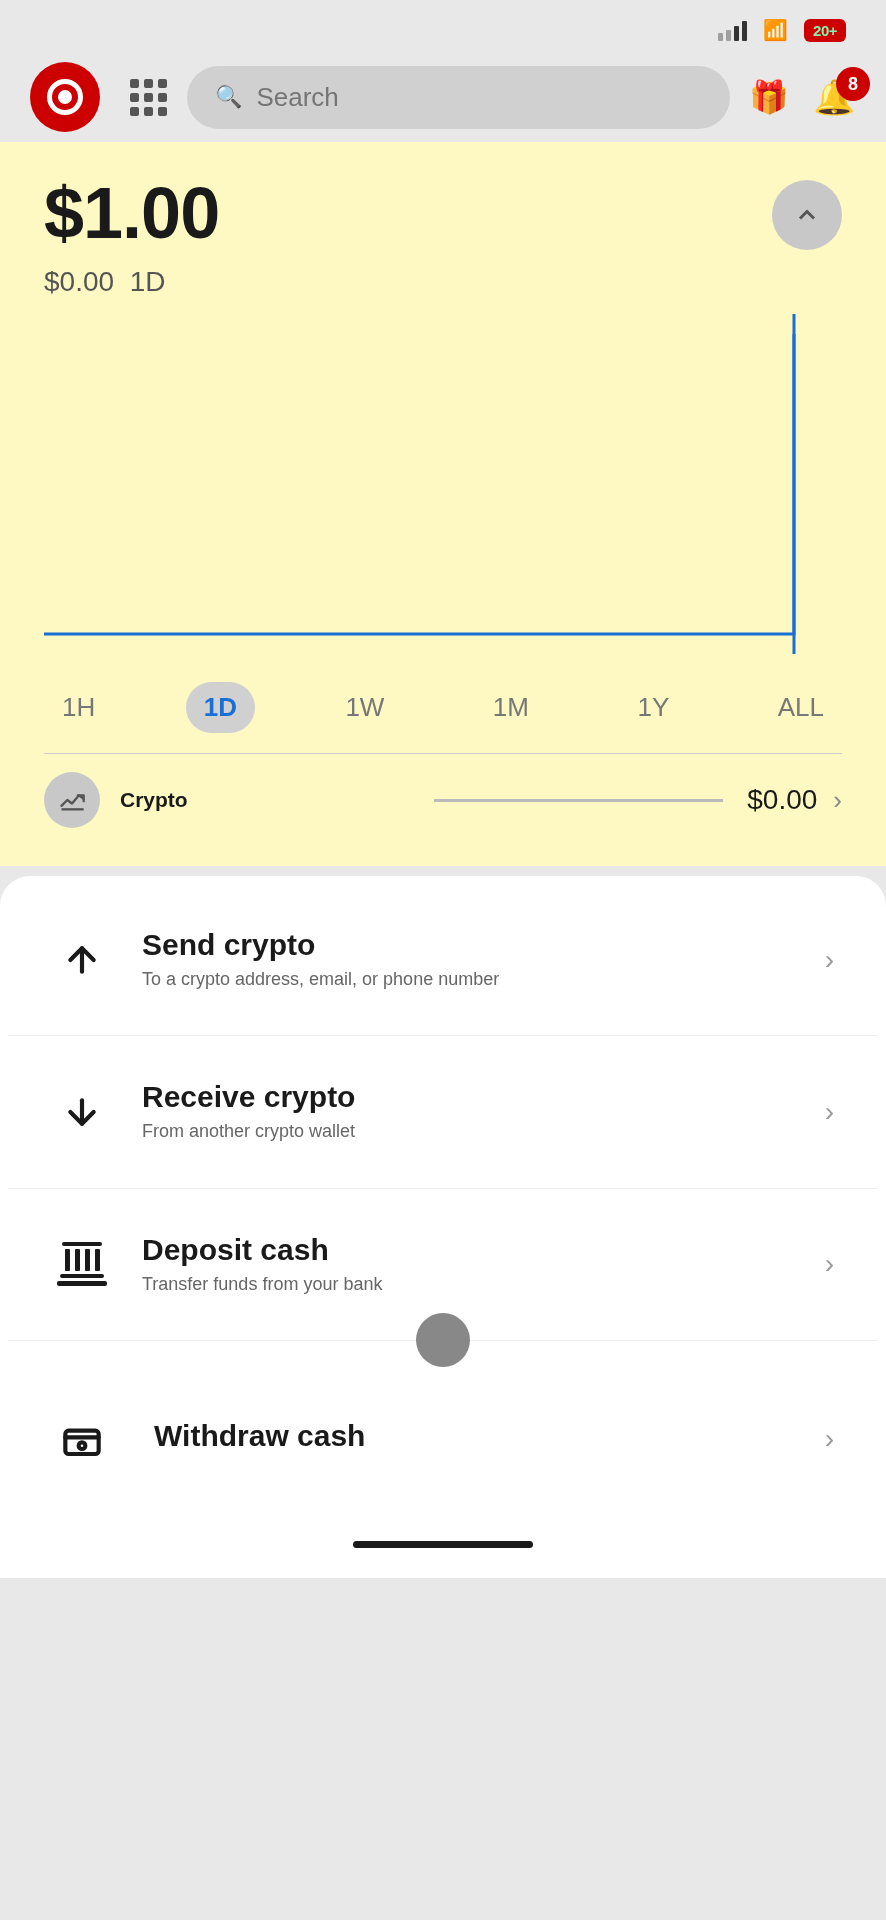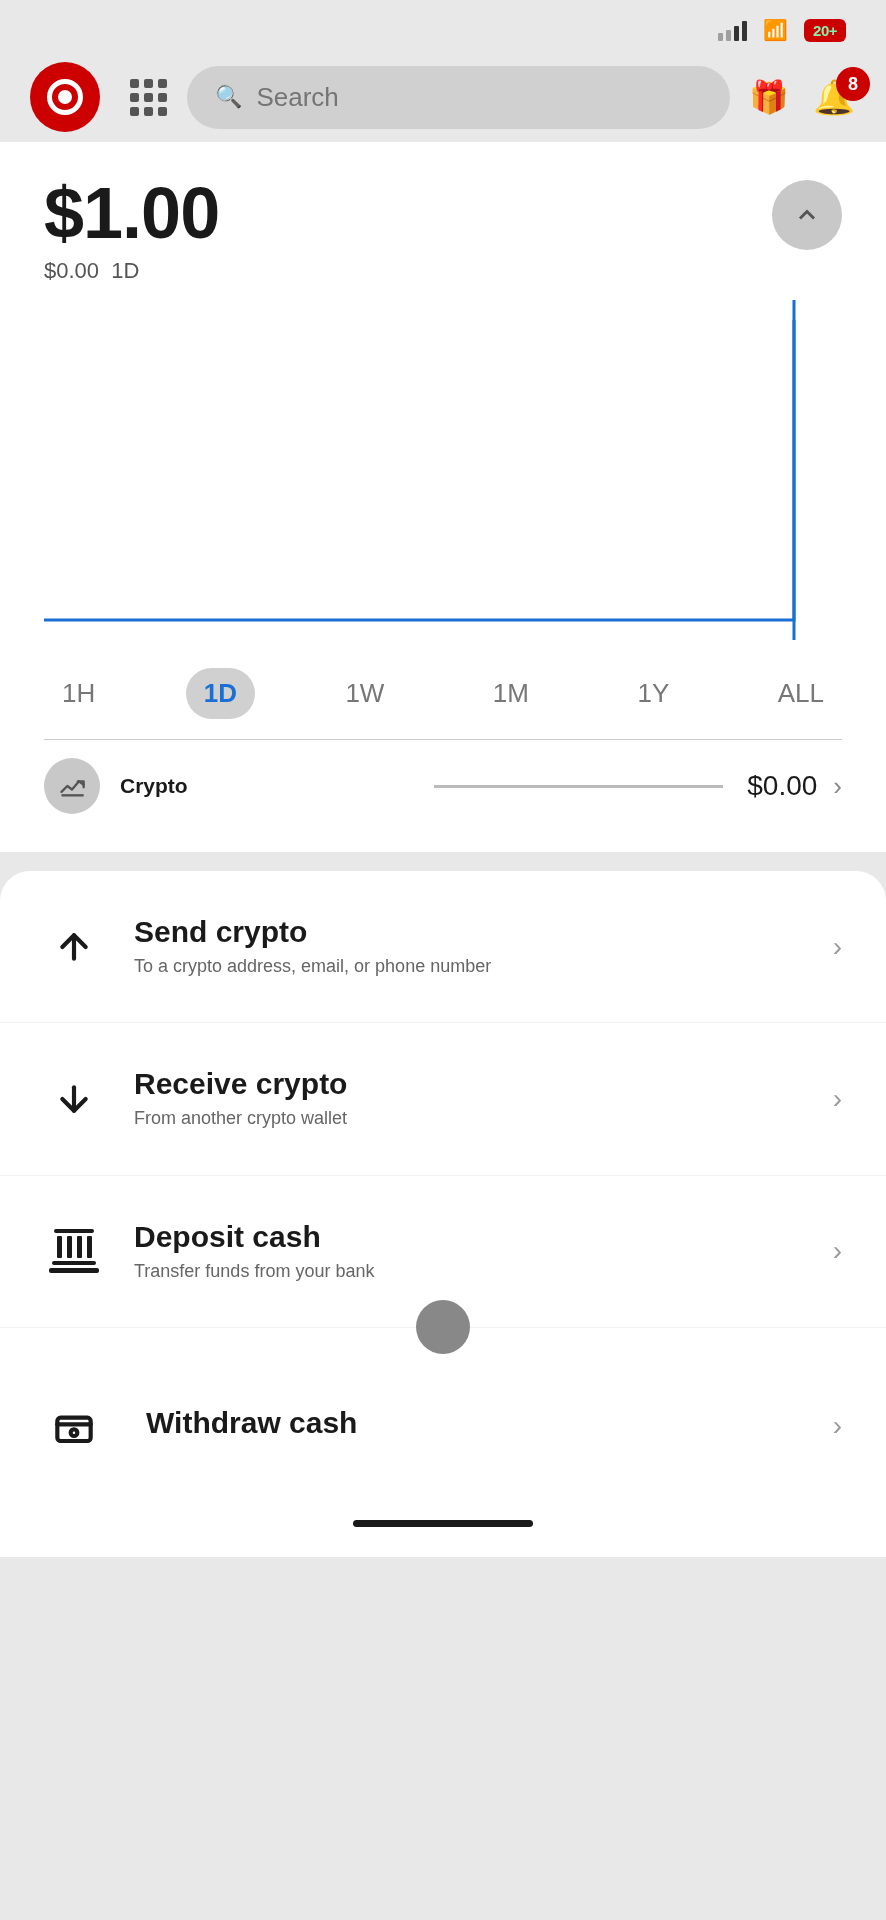--- a/index.html
+++ b/index.html
@@ -168,42 +168,42 @@
       width: 34px;
       height: 34px;
       border-radius: 50%;
       display: flex;
       align-items: center;
       justify-content: center;
     }
 
     
     .main-gray {
-      background: #ffffff;
+      background: #fef9c3;
       padding: 30px 44px 20px 44px;
     }
 
     .balance-section {
       display: flex;
       justify-content: space-between;
       align-items: flex-start;
       margin-bottom: 16px;
     }
 
     .balance-amount {
       font-size: 72px;
       font-weight: 700;
       color: #1a1a1a;
       letter-spacing: -1px;
     }
 
     .balance-change {
-      font-size: 22px;
+      font-size: 28px;
       color: #555;
-      margin-top: 4px;
+      margin-top: 12px;
     }
 
     .collapse-btn {
       width: 70px;
       height: 70px;
       background: #c8c8c8;
       border-radius: 50%;
       display: flex;
       align-items: center;
       justify-content: center;
@@ -306,22 +306,22 @@
 
     .chevron-right {
       color: #888;
       font-size: 26px;
     }
 
     
     .white-card {
       background: white;
       border-radius: 30px 30px 0 0;
-      margin-top: 19px;
-      padding: 0;
+      margin-top: 10px;
+      padding: 8px;
       flex: 1;
     }
 
     .action-item {
       display: flex;
       align-items: center;
       padding: 44px 44px;
       border-bottom: 1px solid #f0f0f0;
       cursor: pointer;
       position: relative;

